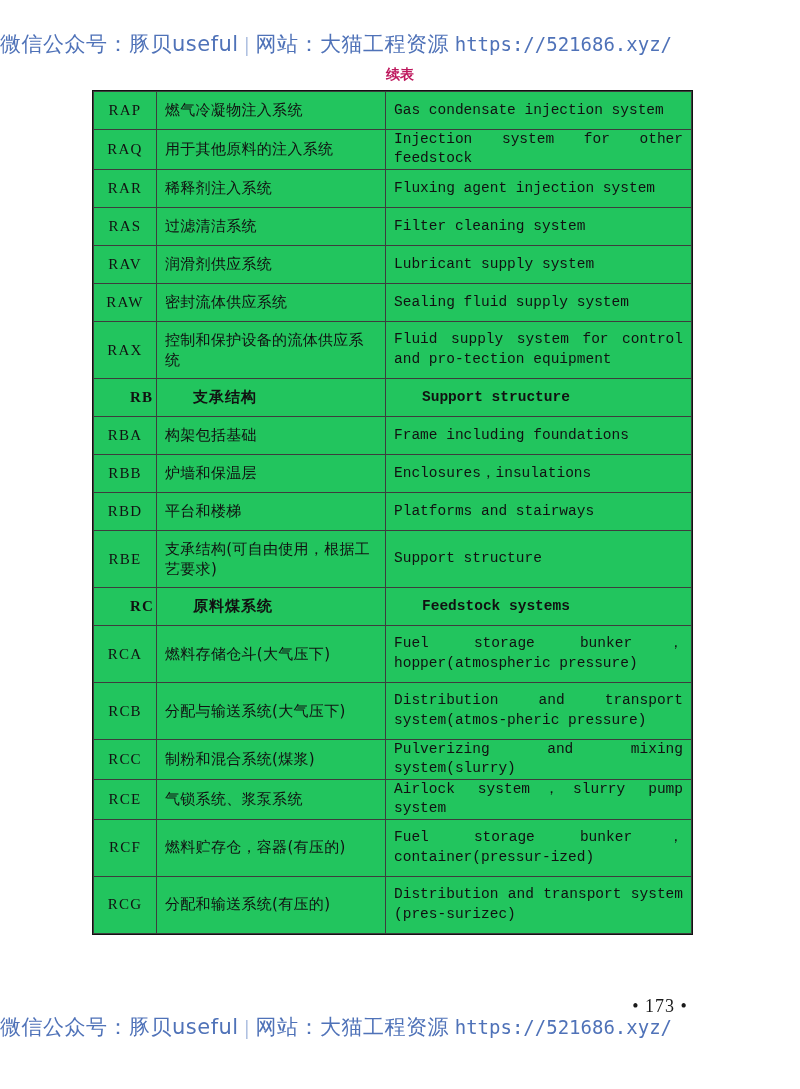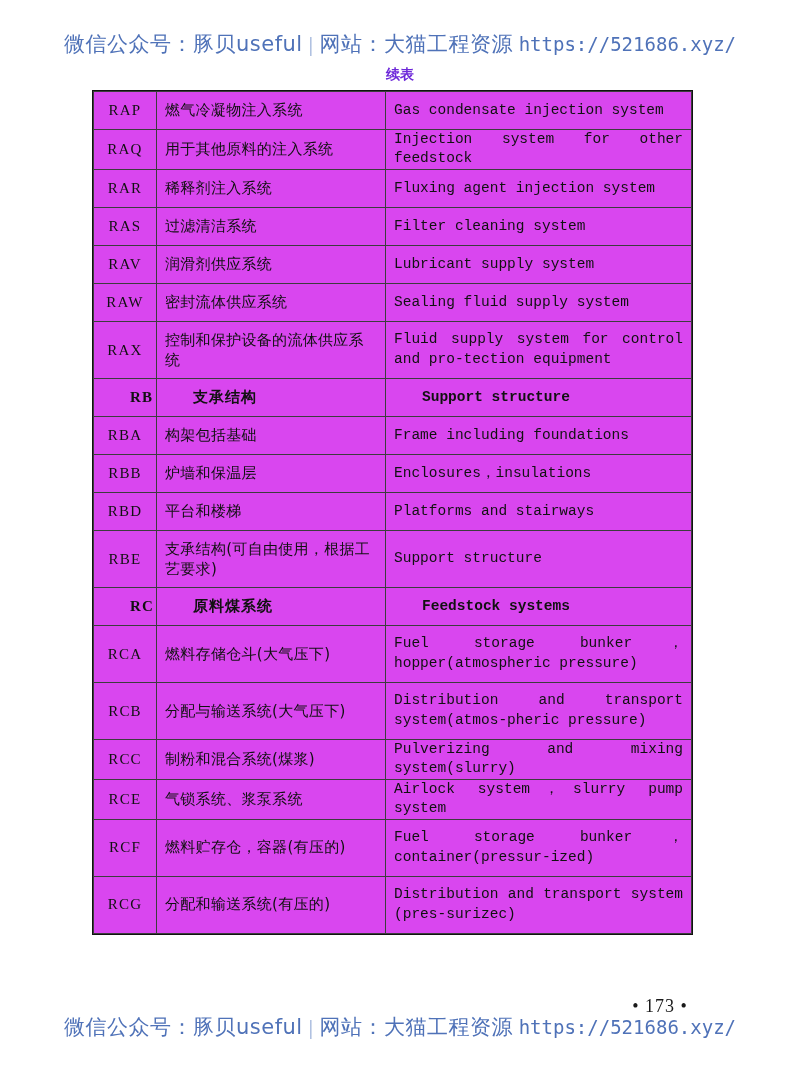--- a/index.html
+++ b/index.html
@@ -15,21 +15,20 @@
     font-family: "Liberation Serif", "DejaVu Serif", serif;
     color: #111111;
     overflow: hidden;
   }
 
   
   .promo {
     position: absolute;
     left: 0;
     width: 800px;
-    text-align: center;
     color: #4f72b8;
     white-space: nowrap;
     font-size: 21px;
     letter-spacing: 0.5px;
   }
   .promo-top { top: 30px; }
   .promo-bottom { top: 1013px; }
   .promo .cn {
     font-family: "DejaVu Sans", "Liberation Sans", sans-serif;
     font-weight: 400;
@@ -48,35 +47,35 @@
   
   .caption {
     position: absolute;
     top: 66px;
     left: 0;
     width: 800px;
     text-align: center;
     font-family: "DejaVu Sans", "Liberation Sans", sans-serif;
     font-weight: bold;
     font-size: 14px;
-    color: #6d28d9;
+    color: #be185d;
   }
 
   
   .table-wrap {
     position: absolute;
     left: 93px;
     top: 91px;
     width: 598px;
   }
   table.codes {
     border-collapse: collapse;
     width: 598px;
     table-layout: fixed;
-    background: #d946ef;
+    background: #22c55e;
   }
   table.codes td {
     border: 1px solid #3d3d3d;
     padding: 0 8px;
     vertical-align: middle;
     line-height: 1.34;
   }
   
   table.codes {
     outline: 1px solid #111111;

